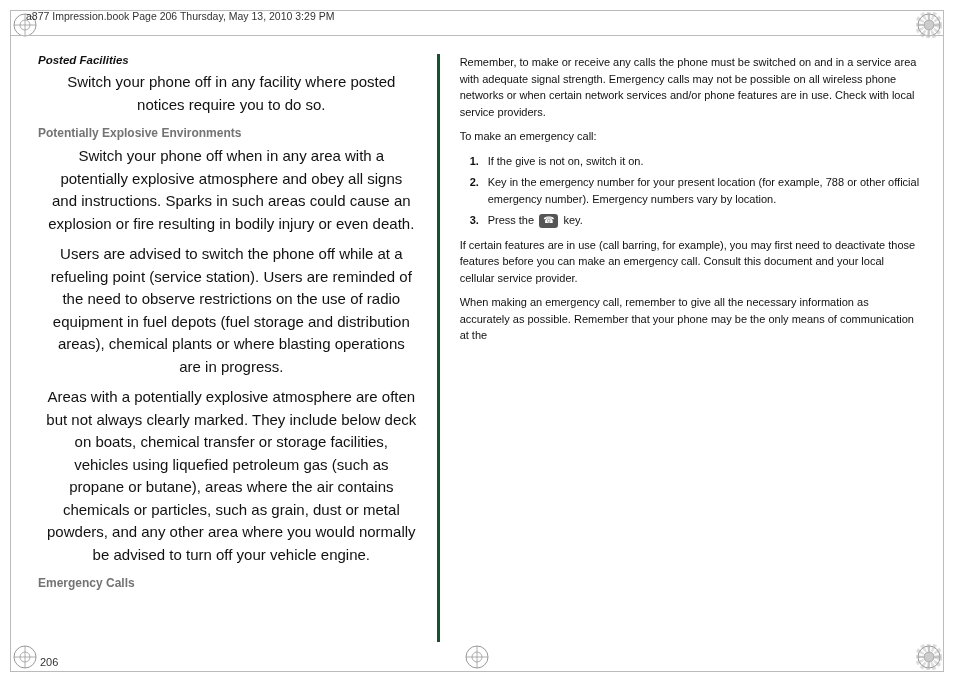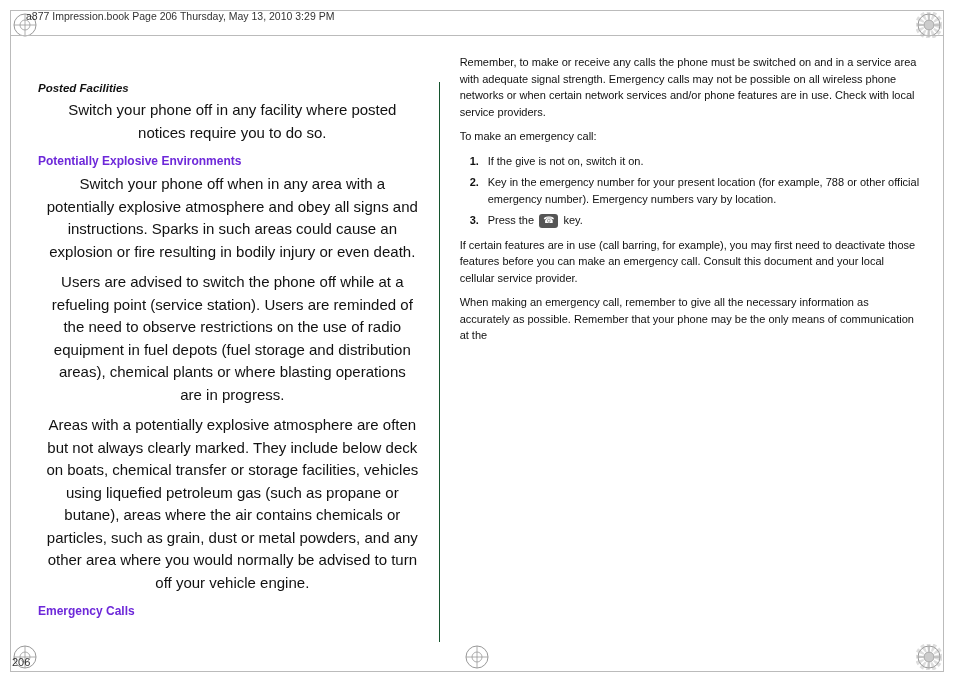--- a/index.html
+++ b/index.html
@@ -62,52 +62,51 @@
       top: 36px; left: 10px; right: 10px; bottom: 10px;
       display: flex;
       flex-direction: row;
       padding: 18px 0 30px 0;
     }
 
     
     .col-left {
       flex: 0 0 46%;
       padding: 0 20px 0 28px;
-      border-right: 1px solid #14532d;
-      margin-top: 28px;
+      border-right: 3px solid #14532d;
     }
 
     
     .col-right {
       flex: 0 0 54%;
       padding: 0 24px 0 20px;
     }
 
     .page-number {
       position: absolute;
       bottom: 14px;
-      left: 12px;
+      left: 40px;
       font-size: 11px;
       color: #333;
     }
 
     
     .heading-bold-italic {
       font-weight: bold;
       font-style: italic;
       font-size: 11.5px;
       color: #111;
       margin-bottom: 5px;
     }
 
     
     .heading-teal {
       font-weight: bold;
       font-size: 12px;
-      color: #6d28d9;
+      color: #737373;
       margin-bottom: 5px;
       margin-top: 10px;
     }
 
     .body-text {
       font-size: 15px;
       line-height: 1.5;
       color: #111;
       margin-bottom: 8px;
       padding-left: 8px;

